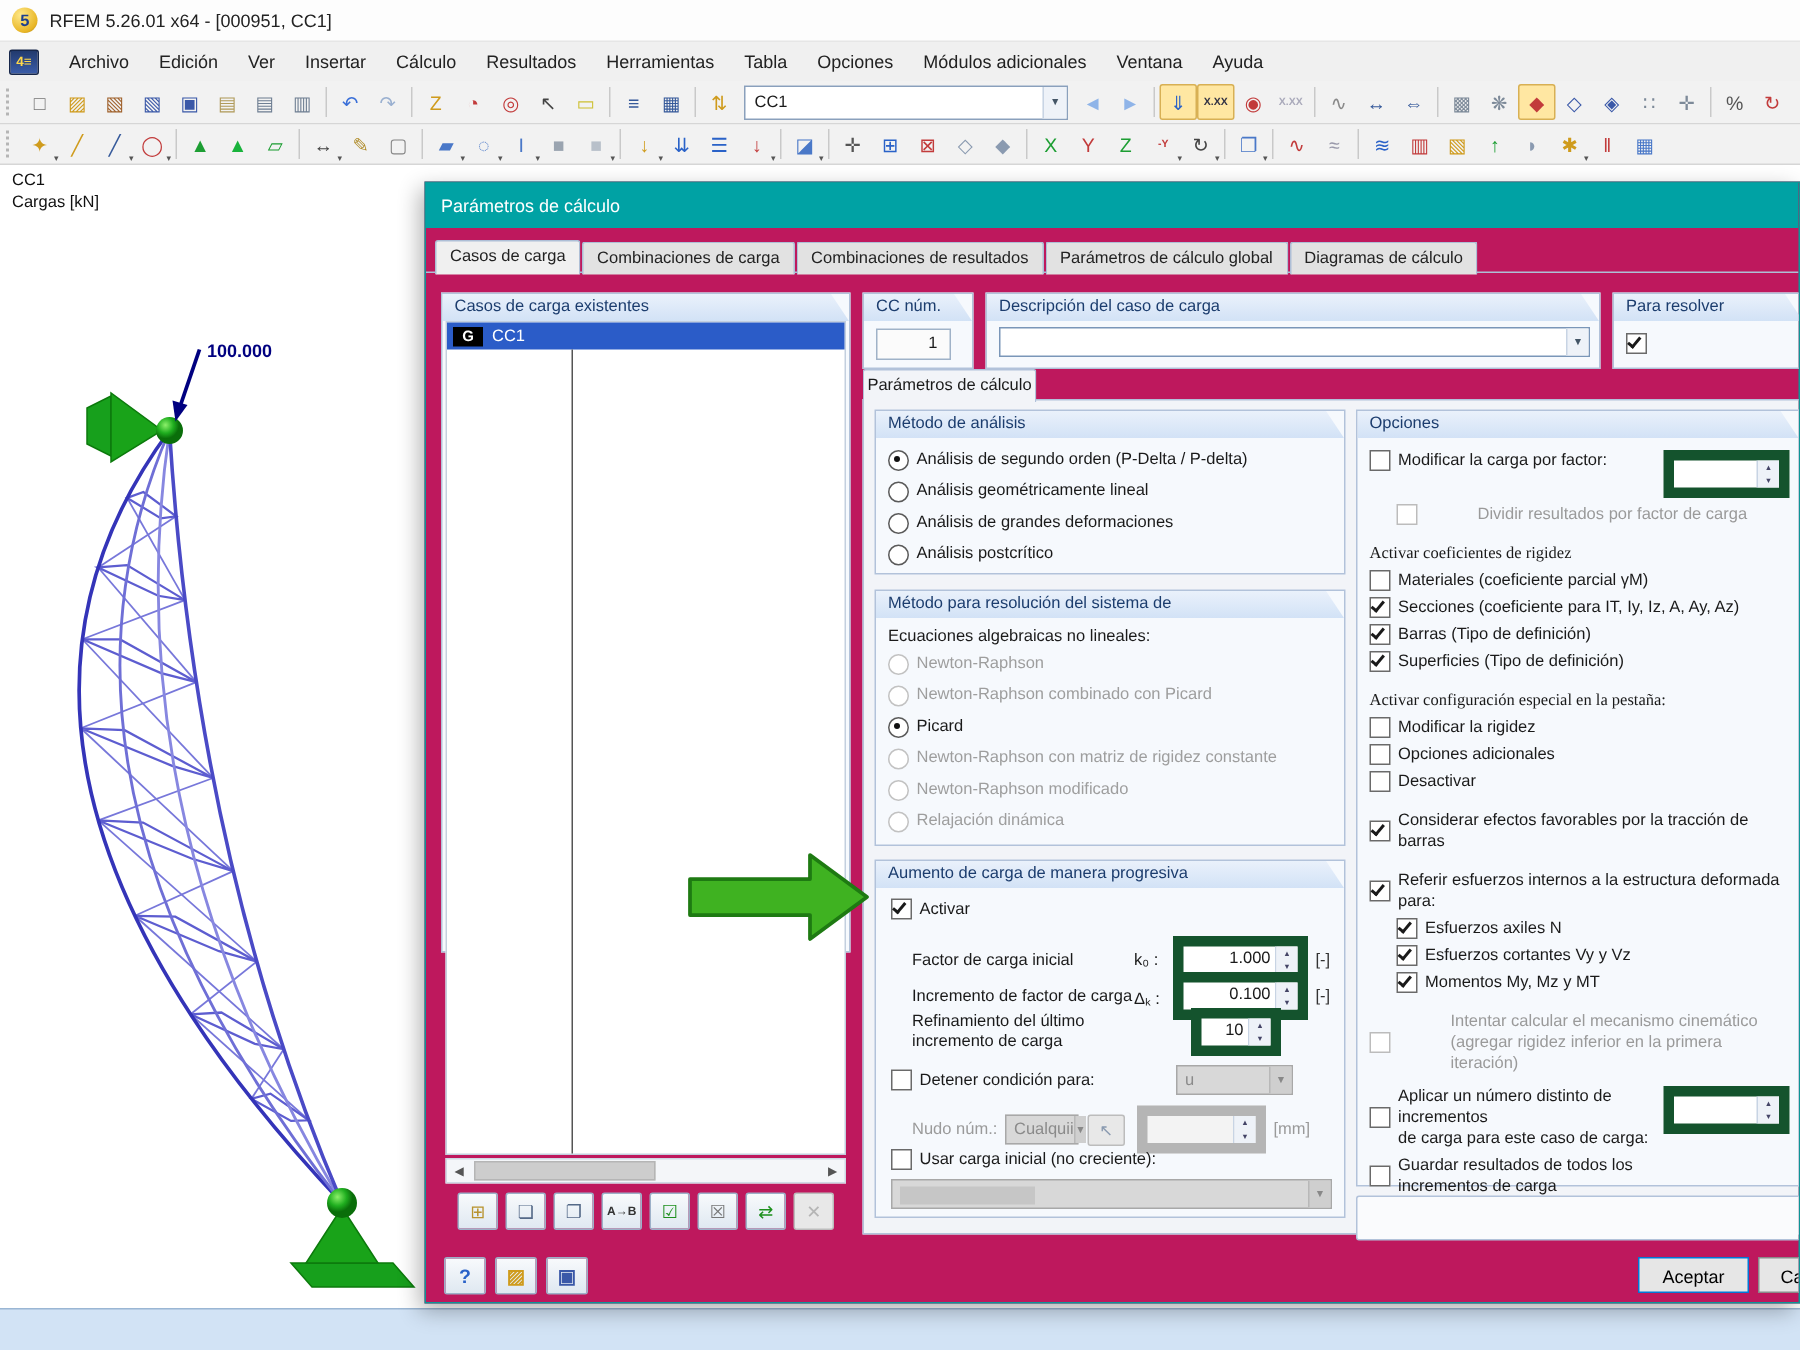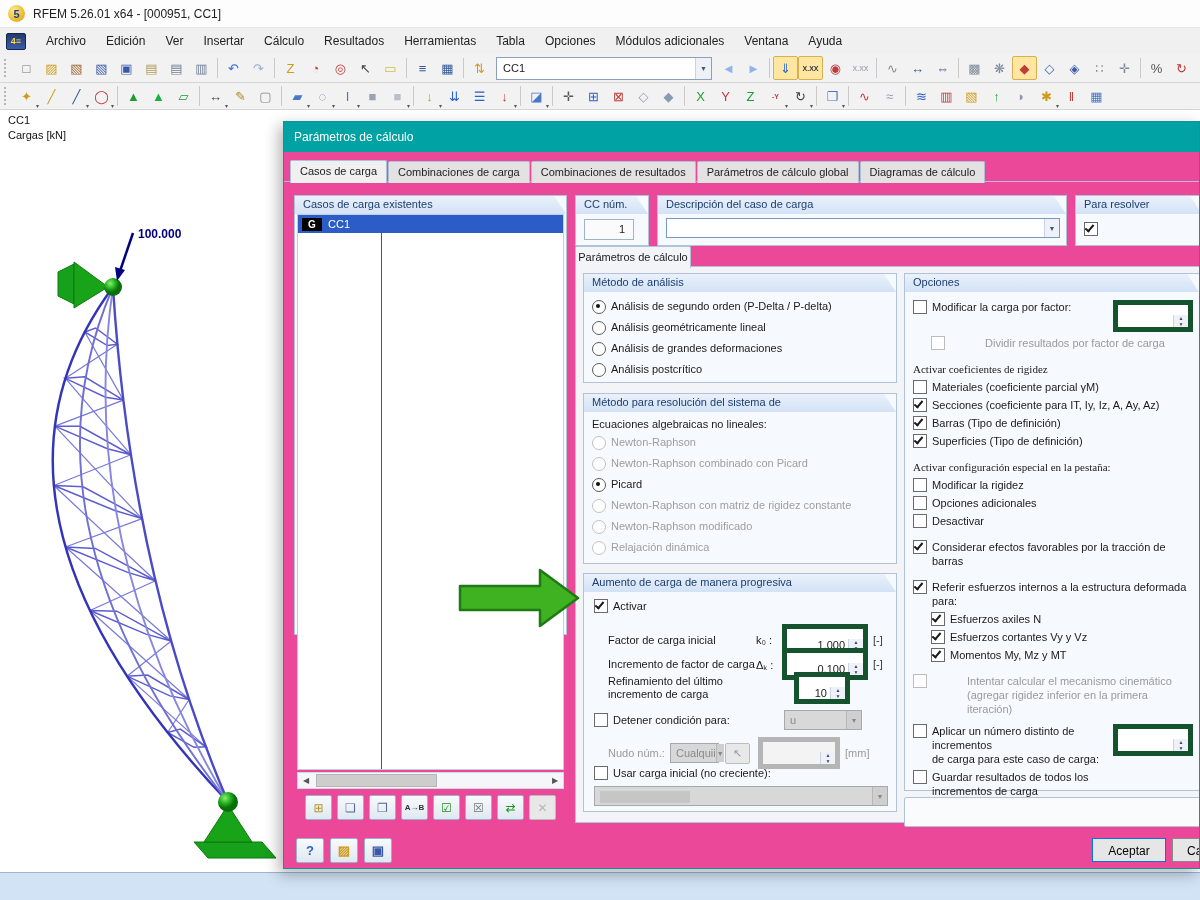--- a/index.html
+++ b/index.html
@@ -31,21 +31,21 @@
   #lc-combo{width:208px;height:21px;background:#fff;border:1px solid #8aa0bc;display:flex;align-items:center;
             justify-content:space-between;margin:0 4px;padding-left:6px;font-size:11px;flex:none;}
   #lc-combo .arr{width:15px;height:100%;border-left:1px solid #c8d4e4;background:#eef2f8;display:flex;
                  align-items:center;justify-content:center;font-size:7px;color:#456;}
   
   #viewport{position:absolute;left:0;top:110px;width:1200px;height:762px;background:#fff;}
   #vp-label{position:absolute;left:8px;top:3px;font-size:11px;color:#111;line-height:15px;}
   #truss-svg{position:absolute;left:0;top:0;}
   #bottom-strip{position:absolute;left:0;top:872px;width:1200px;height:28px;background:#d2e3f5;border-top:1px solid #9ab6d4;}
   
-  #dialog{position:absolute;left:283px;top:121px;width:917px;height:748px;background:#ec4899;
+  #dialog{position:absolute;left:283px;top:121px;width:917px;height:748px;background:#be185d;
           border:1px solid #0e9596;box-shadow:-4px 5px 14px rgba(0,0,0,.3);box-sizing:border-box;overflow:hidden;z-index:10;}
   .dlg-title{height:30px;background:#00a2a4;color:#fff;font-size:12px;line-height:30px;padding-left:10px;}
   .dlg-tabs{position:absolute;left:0;top:38px;right:0;height:22px;padding-left:6px;border-bottom:1px solid #aebfd6;box-sizing:border-box;}
   .dlg-tab{display:inline-block;height:21px;line-height:21px;padding:0 9px;background:#e2e2e2;border:1px solid #aebfd6;
            border-bottom:none;border-radius:2px 2px 0 0;margin-right:1px;font-size:11px;color:#222;vertical-align:bottom;}
   .dlg-tab.active{background:#f0f0f0;height:22px;position:relative;z-index:2;}
   .dlg-body{position:absolute;left:0;top:60px;right:0;bottom:0;}
   .group{position:absolute;border:1px solid #b2c2da;background:#f6f9fd;box-sizing:border-box;}
   .group-hdr{height:18px;line-height:17px;background:linear-gradient(180deg,#eaf1fb,#d2e2f6);color:#1c3d6e;
              font-size:11px;padding:0 8px;clip-path:polygon(0 0,calc(100% - 12px) 0,100% 100%,0 100%);}
@@ -59,32 +59,32 @@
                 display:flex;align-items:center;box-sizing:border-box;}
   .scr-arr{width:16px;height:100%;display:flex;align-items:center;justify-content:center;font-size:8px;color:#555;flex:none;}
   #scr-thumb{width:45%;height:11px;background:#cdcdcd;border:1px solid #b5b5b5;margin-left:2px;}
   #case-btns{position:absolute;left:2px;top:598px;right:2px;height:27px;display:flex;gap:5px;align-items:center;padding-left:8px;}
   .sq-btn{width:27px;height:25px;border:1px solid #9cb0c8;background:linear-gradient(#f8fafc,#dfe8f1);
           display:flex;align-items:center;justify-content:center;font-size:12px;border-radius:2px;flex:none;box-sizing:border-box;}
   .sq-btn.small-g{font-size:8px;font-weight:bold;}
   .sq-btn.dis{background:#e8e8e8;border-color:#bcbcbc;}
   .sq-btn.last{margin-left:auto;margin-right:8px;}
   
-  .cb{display:flex;align-items:flex-start;gap:5px;line-height:14px;}
+  .cb{display:flex;align-items:center;gap:5px;line-height:14px;}
   .cb .box{width:12px;height:12px;background:#fff;border:1px solid #6a6a6a;position:relative;flex:none;margin-top:0;}
   .cb.checked .box::after{content:"";position:absolute;left:2px;top:0px;width:3px;height:7px;
                           border:solid #1a1a1a;border-width:0 2px 2px 0;transform:rotate(40deg);}
   .cb.disabled{color:#9a9a9a;gap:40px;}
   .cb.disabled .box{border-color:#bcbcbc;}
   .rd{display:flex;align-items:center;gap:5px;line-height:15px;}
   .rd .cir{width:12px;height:12px;border:1px solid #5a5a5a;border-radius:50%;background:#fff;position:relative;flex:none;}
   .rd.selected .cir::after{content:"";position:absolute;left:3px;top:3px;width:4px;height:4px;border-radius:50%;background:#111;}
   .rd.disabled{color:#9e9e9e;}
   .rd.disabled .cir{border-color:#c2c2c2;}
-  .spin{display:inline-flex;border:5px solid #14532d;background:#fff;height:32px;box-sizing:border-box;flex:none;align-items:flex-end;}
+  .spin{display:inline-flex;border:7px solid #14532d;background:#fff;height:32px;box-sizing:border-box;flex:none;}
   .spin .val{text-align:right;padding:2px 3px 0 2px;font-size:11px;}
   .spin .sb{display:flex;flex-direction:column;width:14px;border-left:1px solid #c8d4e4;}
   .spin .sb div{flex:1;font-size:5px;display:flex;align-items:center;justify-content:center;background:#eef2f8;color:#446;}
   .spin.dis{border-color:#b5b5b5;background:#f3f3f3;}
   .combo{border:1px solid #7a96b8;background:#fff;height:20px;display:flex;align-items:center;justify-content:space-between;
          padding-left:5px;font-size:11px;box-sizing:border-box;}
   .combo .arr{width:14px;align-self:stretch;display:flex;align-items:center;justify-content:center;font-size:7px;
               color:#456;border-left:1px solid #c8d4e4;background:#eef2f8;}
   .combo.dis{background:#d8d8d8;color:#8a8a8a;border-color:#a8a8a8;}
   .combo.dis .arr{background:#cfcfcf;border-left-color:#b8b8b8;color:#888;}

